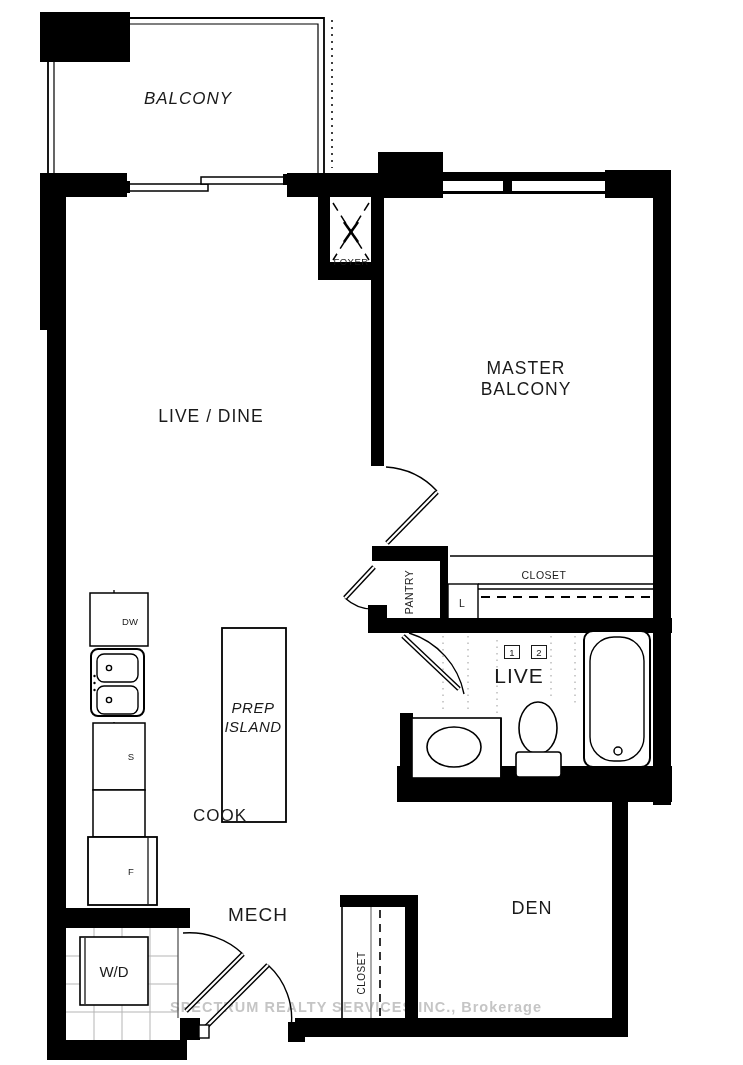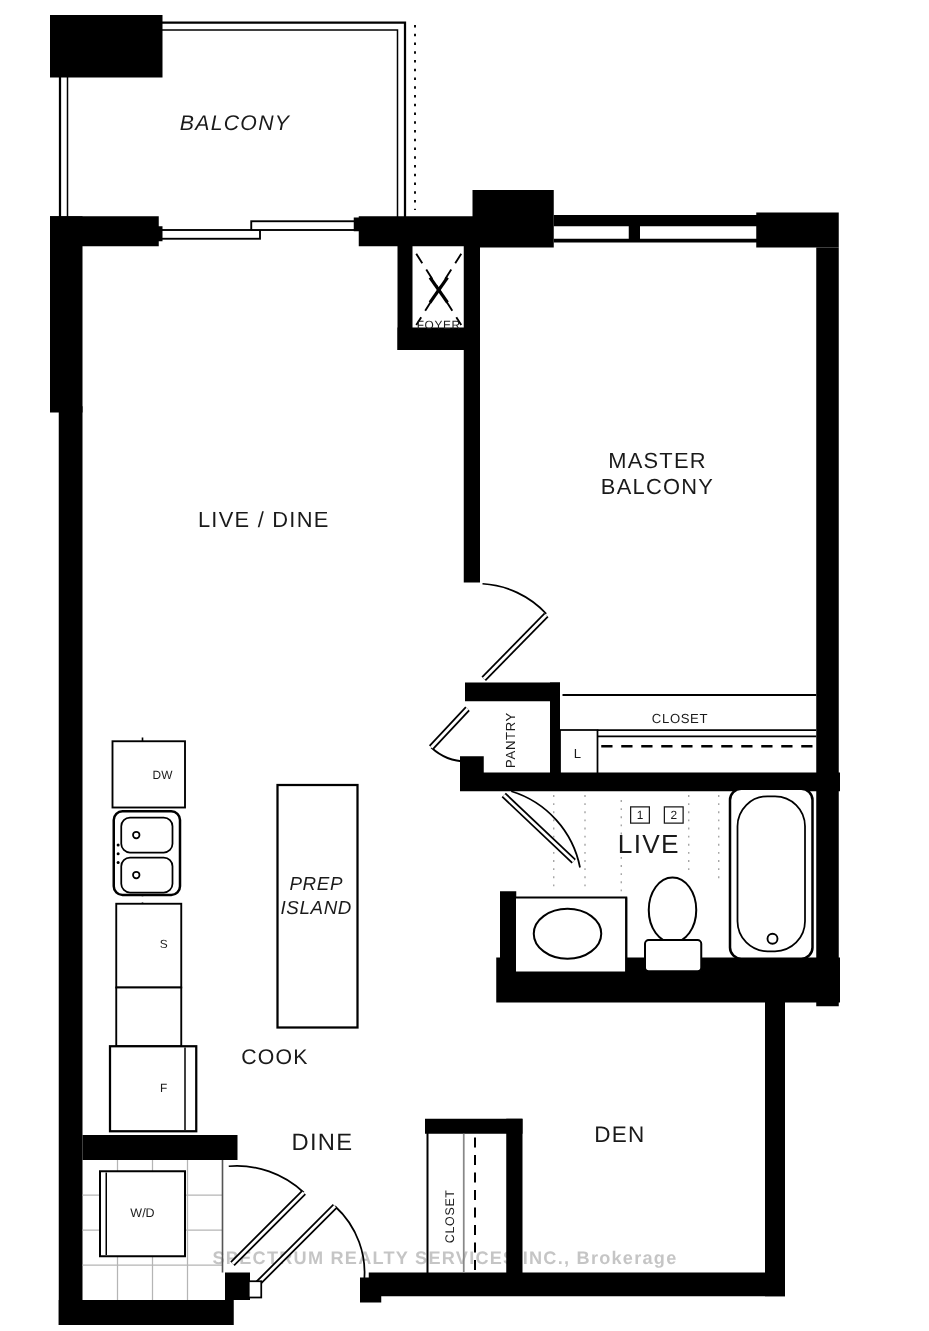--- a/index.html
+++ b/index.html
@@ -203,23 +203,23 @@
   <div class="lbl" style="left:519px; top:676px; font-size:21px;">LIVE</div>
 
   <div class="lbl" style="left:130px; top:621px; font-size:9.5px; letter-spacing:0;">DW</div>
 
   <div class="lbl" style="left:131px; top:756px; font-size:9.5px; letter-spacing:0;">S</div>
 
   <div class="lbl" style="left:131px; top:871px; font-size:9.5px; letter-spacing:0;">F</div>
 
   <div class="lbl wrap" style="left:253px; top:717px; font-size:15px; width:72px; line-height:19px; letter-spacing:0.5px;font-style:italic;">PREP ISLAND</div>
 
-  <div class="lbl" style="left:220px; top:846px; font-size:17px;">COOK</div>
-
-  <div class="lbl" style="left:258px; top:915px; font-size:19px;">DINE</div>
-
-  <div class="lbl" style="left:114px; top:971px; font-size:10px; letter-spacing:0;">W/D</div>
+  <div class="lbl" style="left:220px; top:816px; font-size:17px;">COOK</div>
+
+  <div class="lbl" style="left:258px; top:915px; font-size:19px;">MECH</div>
+
+  <div class="lbl" style="left:114px; top:971px; font-size:15px; letter-spacing:0;">W/D</div>
 
   <div class="lbl rot" style="left:361px; top:973px; font-size:10px; letter-spacing:0.5px;">CLOSET</div>
 
-  <div class="lbl" style="left:496px; top:908px; font-size:18px;">DEN</div>
+  <div class="lbl" style="left:532px; top:908px; font-size:18px;">DEN</div>
 
 </div>
 
 </body></html>

